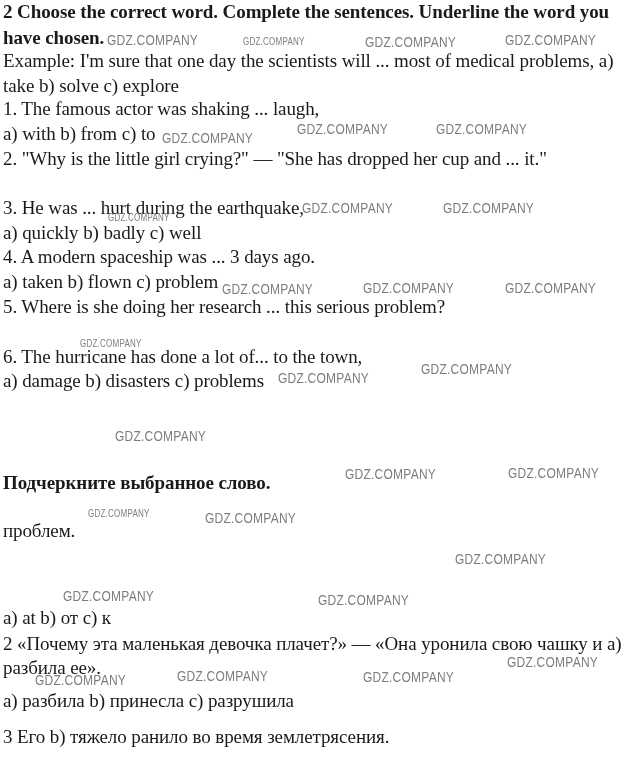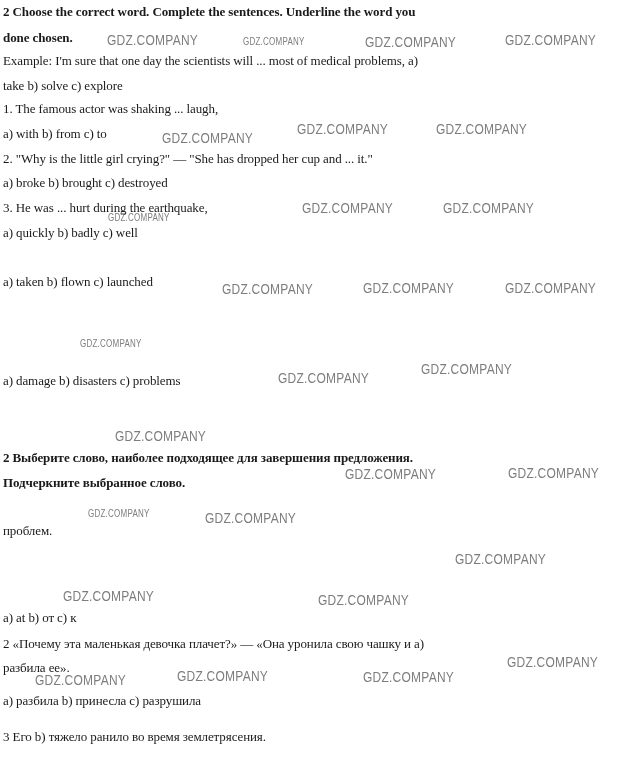--- a/index.html
+++ b/index.html
@@ -7,21 +7,21 @@
     position:relative;
     width:637px;height:757px;
     background:#ffffff;
     overflow:hidden;
     font-family:"Liberation Serif", serif;
   }
   .line{
     position:absolute;
     left:3px;
     white-space:nowrap;
-    font-size:13px;
+    font-size:19px;
     line-height:19px;
     letter-spacing:-0.1px;
     color:#1a1a1a;
   }
   .bold{font-weight:bold;}
   .wm{
     position:absolute;
     font-family:"Liberation Sans", sans-serif;
     font-size:15px;
     line-height:15px;
@@ -32,34 +32,35 @@
     letter-spacing:0.3px;
   }
   .wm-sm{font-size:10px;line-height:10px;}
 </style>
 </head>
 <body>
 
 <div class="page">
 
   <div class="line bold" style="top:2px">2 Choose the correct word. Complete the sentences. Underline the word you</div>
-  <div class="line bold" style="top:28px">done chosen.</div>
+  <div class="line bold" style="top:28px">have chosen.</div>
   <div class="line" style="top:51px">Example: I'm sure that one day the scientists will ... most of medical problems, a)</div>
   <div class="line" style="top:76px">take b) solve c) explore</div>
 
   <div class="line" style="top:99px">1. The famous actor was shaking ... laugh,</div>
   <div class="line" style="top:124px">a) with b) from c) to</div>
   <div class="line" style="top:149px">2. "Why is the little girl crying?" — "She has dropped her cup and ... it."</div>
-  <div class="line" style="top:173px">a) broke b) brought c) destroyed</div>
   <div class="line" style="top:198px">3. He was ... hurt during the earthquake,</div>
   <div class="line" style="top:223px">a) quickly b) badly c) well</div>
-  <div class="line" style="top:272px">a) taken b) flown c) launched</div>
+  <div class="line" style="top:247px">4. A modern spaceship was ... 3 days ago.</div>
+  <div class="line" style="top:272px">a) taken b) flown c) problem</div>
+  <div class="line" style="top:297px">5. Where is she doing her research ... this serious problem?</div>
+  <div class="line" style="top:347px">6. The hurricane has done a lot of... to the town,</div>
   <div class="line" style="top:371px">a) damage b) disasters c) problems</div>
 
-  <div class="line bold" style="top:448px">2 Выберите слово, наиболее подходящее для завершения предложения.</div>
   <div class="line bold" style="top:473px">Подчеркните выбранное слово.</div>
   <div class="line" style="top:521px">проблем.</div>
 
   <div class="line" style="top:608px">a) at b) от c) к</div>
   <div class="line" style="top:634px">2 «Почему эта маленькая девочка плачет?» — «Она уронила свою чашку и a)</div>
   <div class="line" style="top:658px">разбила ее».</div>
   <div class="line" style="top:691px">a) разбила b) принесла c) разрушила</div>
   <div class="line" style="top:727px">3 Его b) тяжело ранило во время землетрясения.</div>
 
   <span class="wm" style="left:107px;top:32px">GDZ.COMPANY</span>

